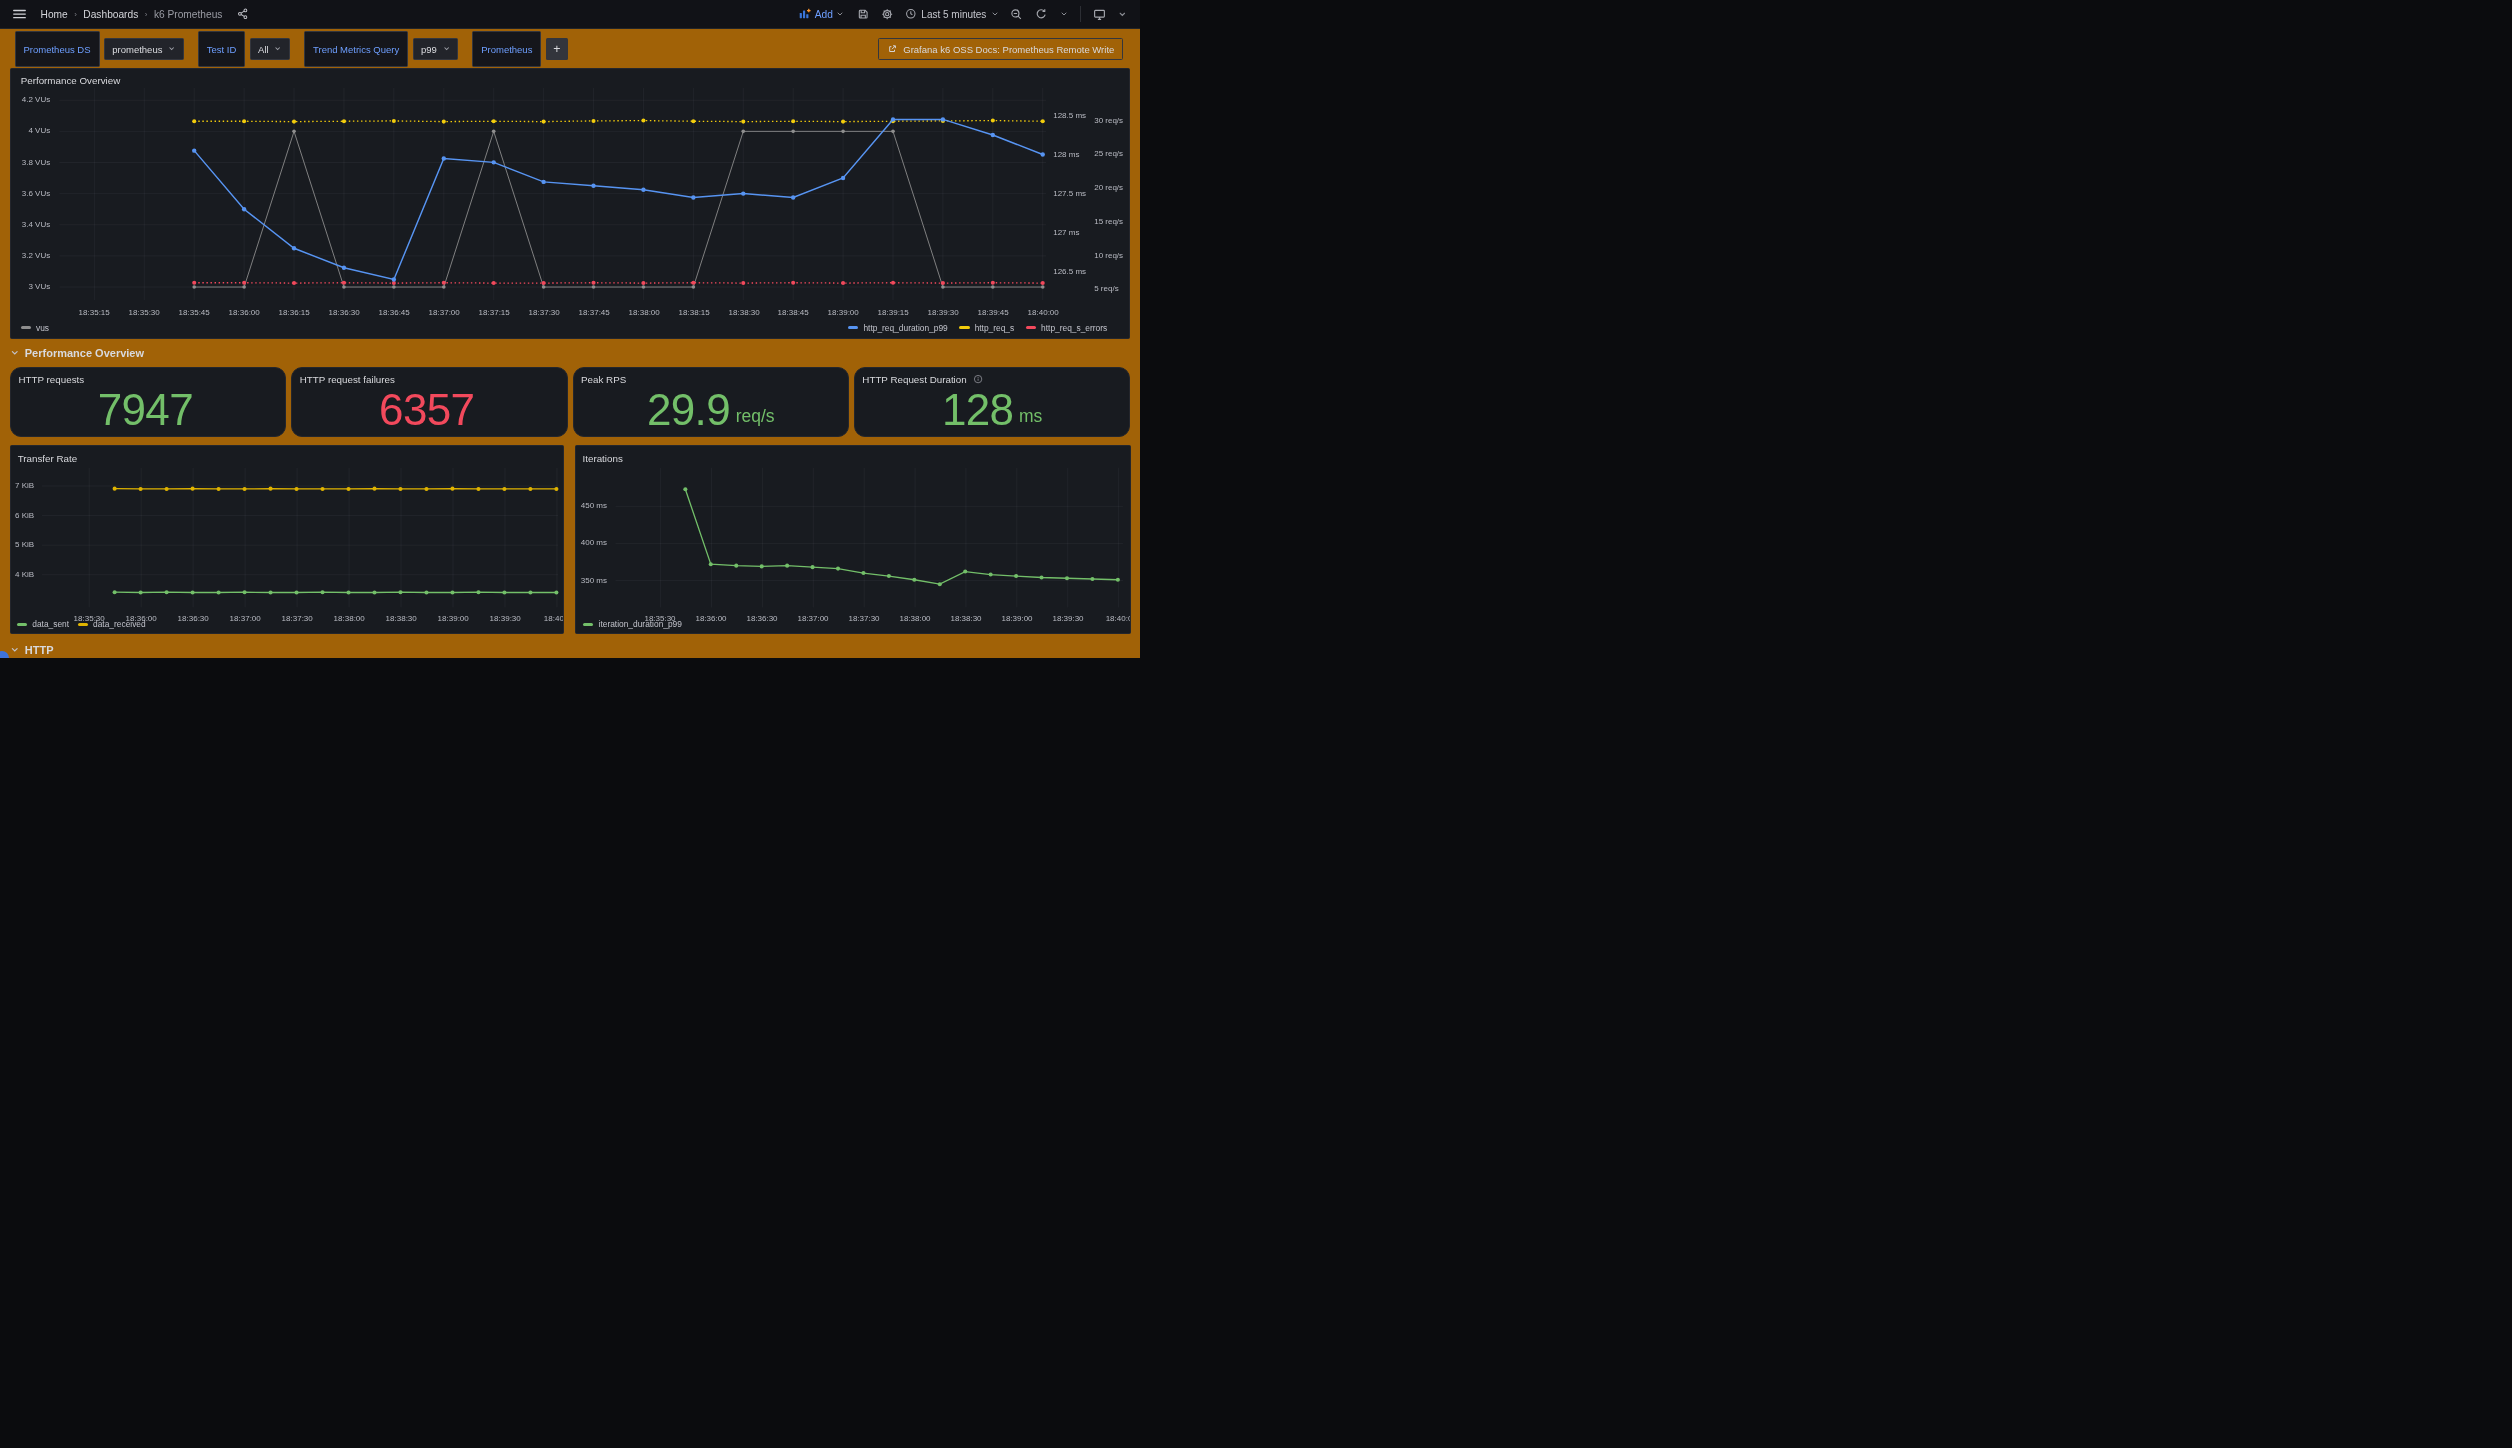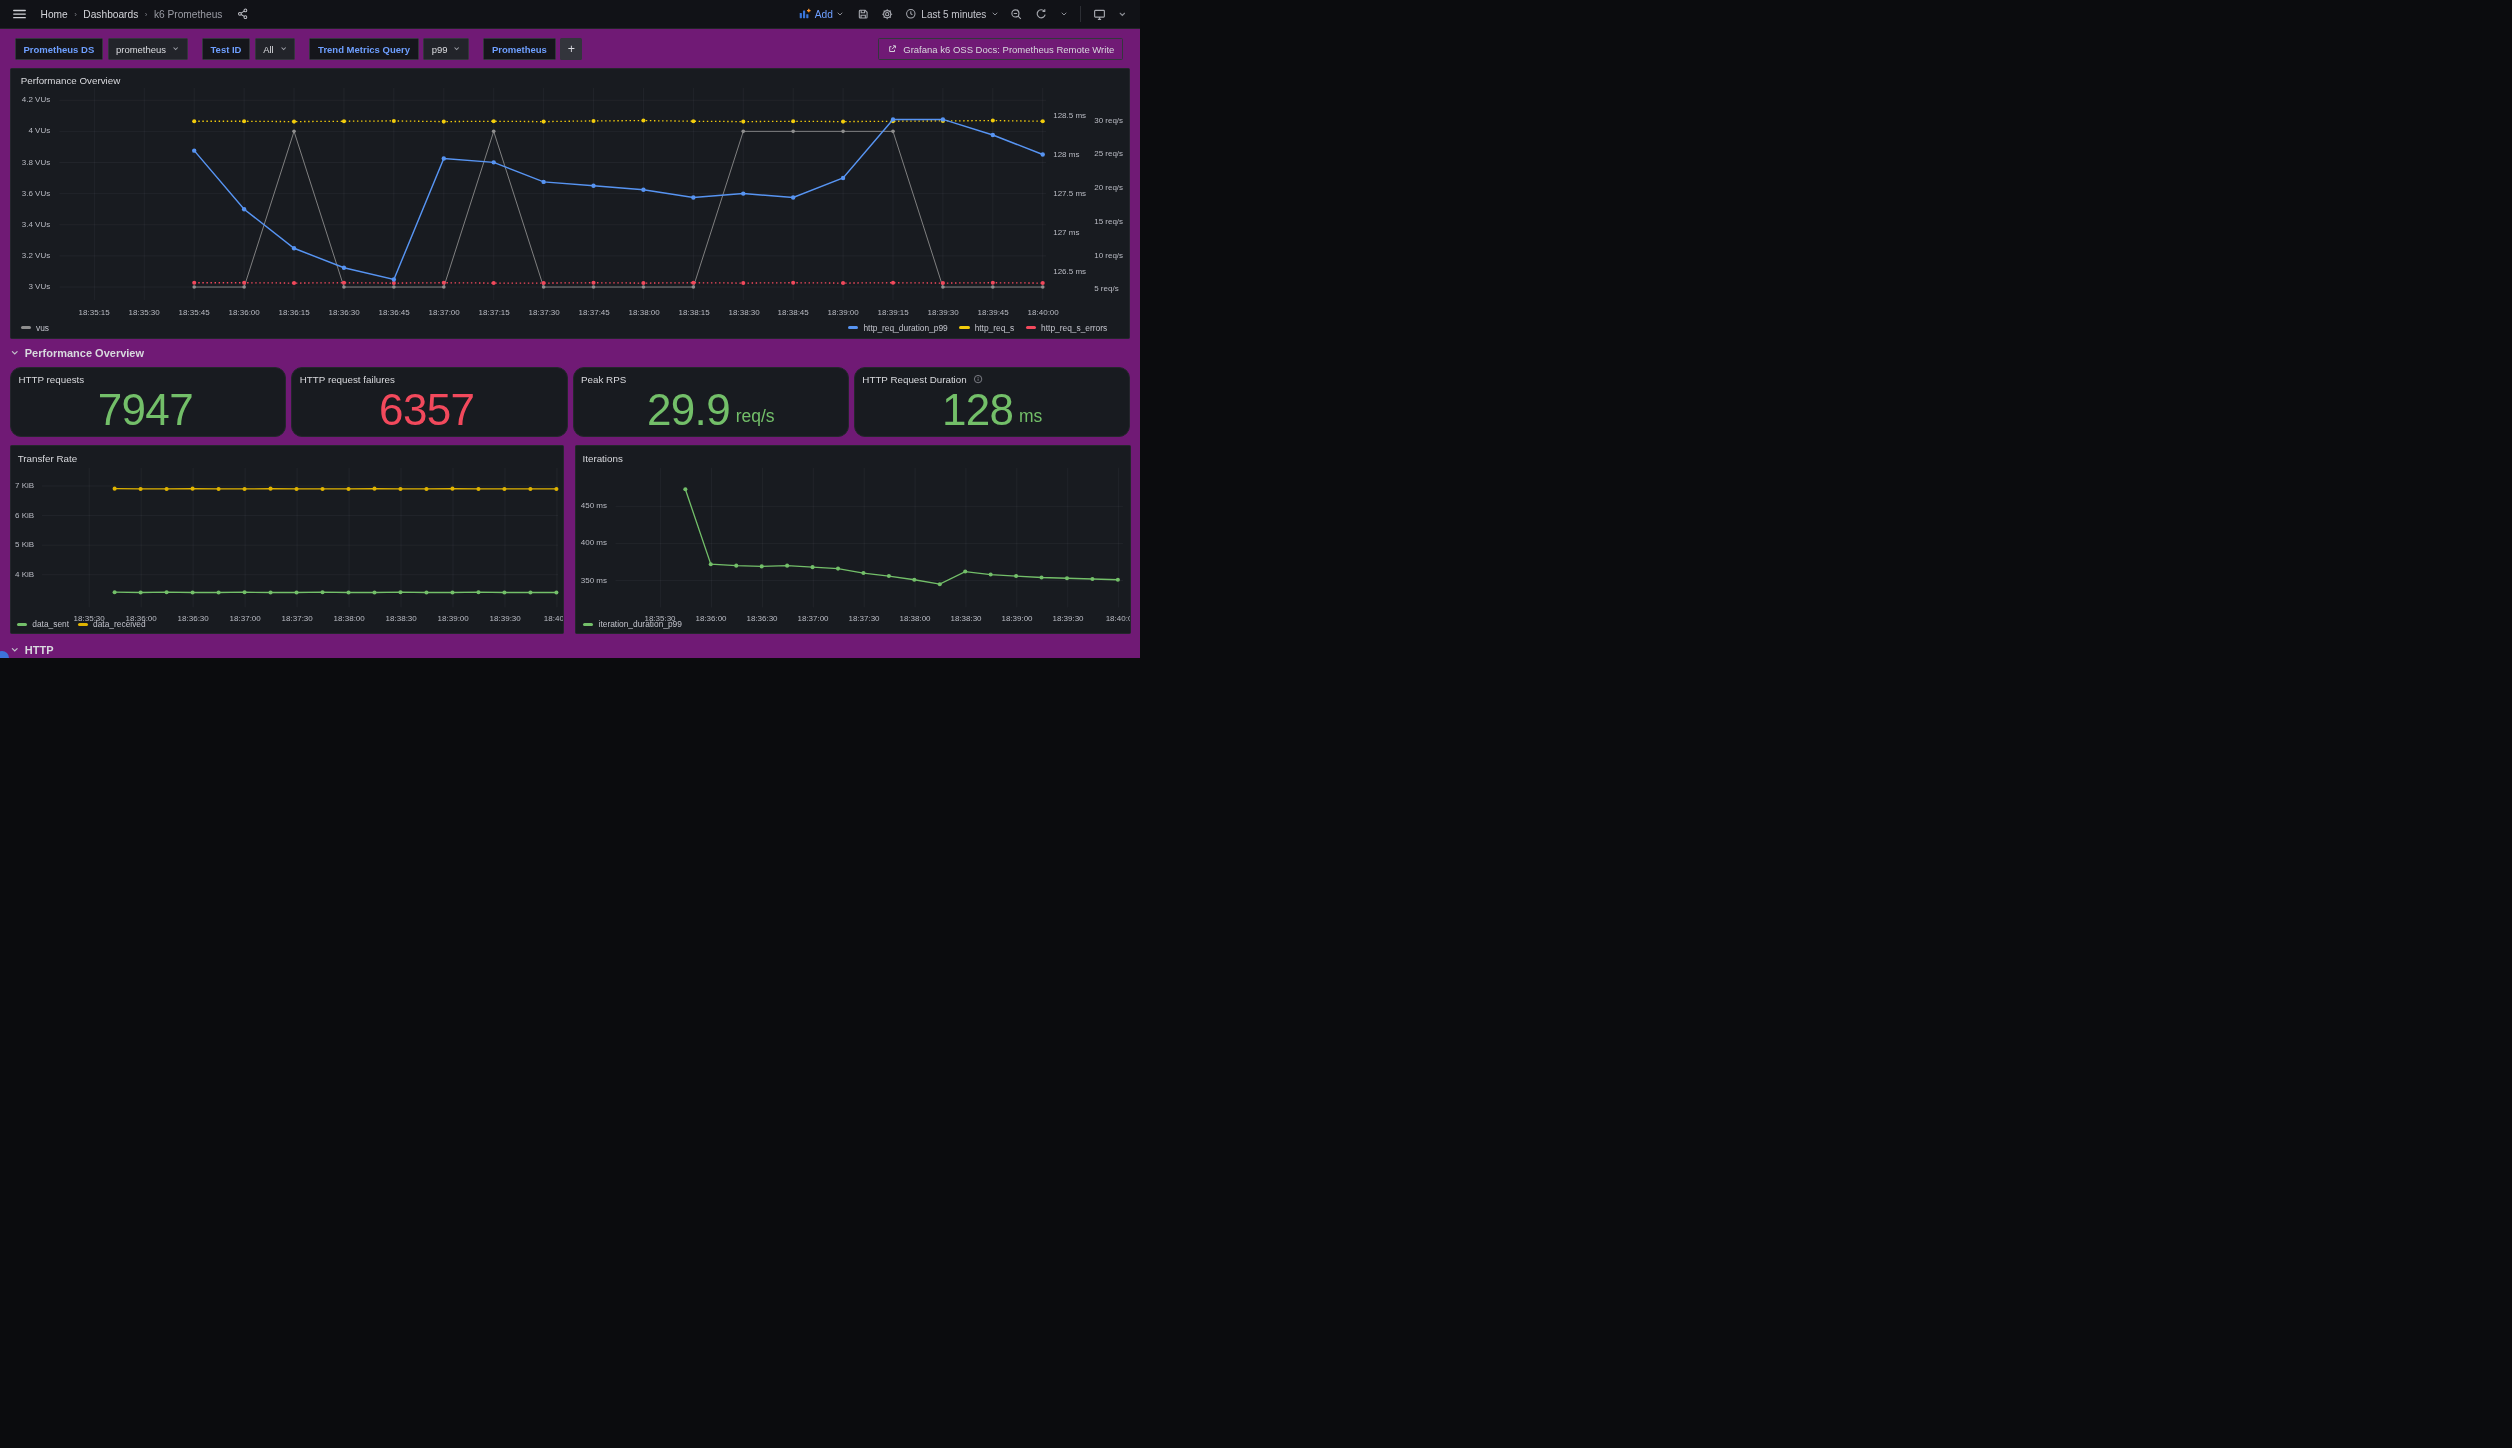--- a/index.html
+++ b/index.html
@@ -1,39 +1,39 @@
 <!DOCTYPE html>
 <html style="font-size:11.6px"><head>
 <meta charset="utf-8">
 <style>
   html,body{margin:0;padding:0;background:#0b0c0e;}
   *{box-sizing:border-box;}
-  .page{position:relative;width:1140px;height:658px;background:#701a75;overflow:hidden;
+  .page{position:relative;width:1140px;height:658px;background:#a16207;overflow:hidden;
         font-family:"Liberation Sans","DejaVu Sans",sans-serif;color:#ccccdc;}
   
   .topnav{position:absolute;top:0;left:0;width:100%;height:29px;background:#111217;
           border-bottom:0.7px solid #222428;display:flex;align-items:center;padding:0 10.2px;}
   .nav-left{display:flex;align-items:center;gap:8.7px;}
   .iconbtn{display:flex;align-items:center;justify-content:center;background:none;border:none;
            padding:2.9px;cursor:pointer;color:#a6a8af;gap:4.4px;}
   .crumb{font-size:10.2px;color:#d4d5da;background:none;border:none;cursor:pointer;padding:1.5px 2.9px;font-family:inherit;}
   .crumb.muted{color:#9a9ca4;}
   .crumb-sep{color:#7b7d85;font-size:8px;padding:0 0.7px;}
   .nav-right{margin-left:auto;display:flex;align-items:center;gap:6.5px;}
   .addbtn{display:flex;align-items:center;gap:3.6px;background:none;border:none;cursor:pointer;
           color:#6e9fff;font-size:10.2px;font-family:inherit;padding:2.9px;}
   .timebtn{display:flex;align-items:center;gap:5.1px;background:none;border:none;cursor:pointer;
            color:#c6c7ce;font-size:10px;font-family:inherit;padding:2.9px 1.5px;}
   .vdiv{width:0.7px;height:16px;background:#2c2e34;margin:0 2.9px;}
   svg.ic{display:block;}
   
   .subbar{position:absolute;top:38px;left:14.5px;right:16.7px;height:22px;display:flex;align-items:center;}
   .var-group{display:flex;align-items:center;gap:4.4px;margin-right:14px;}
-  .var-label{height:22px;display:flex;align-items:center;padding:0 8px;border:0.7px solid #34363d;
-             border-radius:1.5px;background:#15161b;color:#6e9fff;font-size:9.5px;font-weight:700;}
+  .var-label{height:36px;display:flex;align-items:center;padding:0 8px;border:0.7px solid #34363d;
+             border-radius:1.5px;background:#15161b;color:#6e9fff;font-size:9.5px;font-weight:400;}
   .var-value{height:22px;display:flex;align-items:center;gap:5.8px;padding:0 7.3px;border:0.7px solid #34363d;
              border-radius:1.5px;background:#22242a;color:#dcdde1;font-size:9.5px;font-family:inherit;cursor:pointer;}
   .plusbtn{height:22px;width:22px;display:flex;align-items:center;justify-content:center;border:none;
            border-radius:1.5px;background:#33353c;color:#d8d9de;font-size:12.4px;cursor:pointer;margin-left:-9.5px;}
   .docsbtn{margin-left:auto;height:22px;display:flex;align-items:center;gap:5.8px;padding:0 8px;
            border:0.7px solid #34363d;border-radius:1.5px;background:transparent;color:#d8d9de;
            font-size:9.5px;font-weight:500;font-family:inherit;cursor:pointer;}
   
   .panel{position:absolute;background:#181b20;border:0.7px solid #24262c;border-radius:1.5px;overflow:hidden;}
   .panel-title{position:absolute;z-index:3;margin:0;font-size:9.8px;font-weight:500;color:#d8d9dd;}

